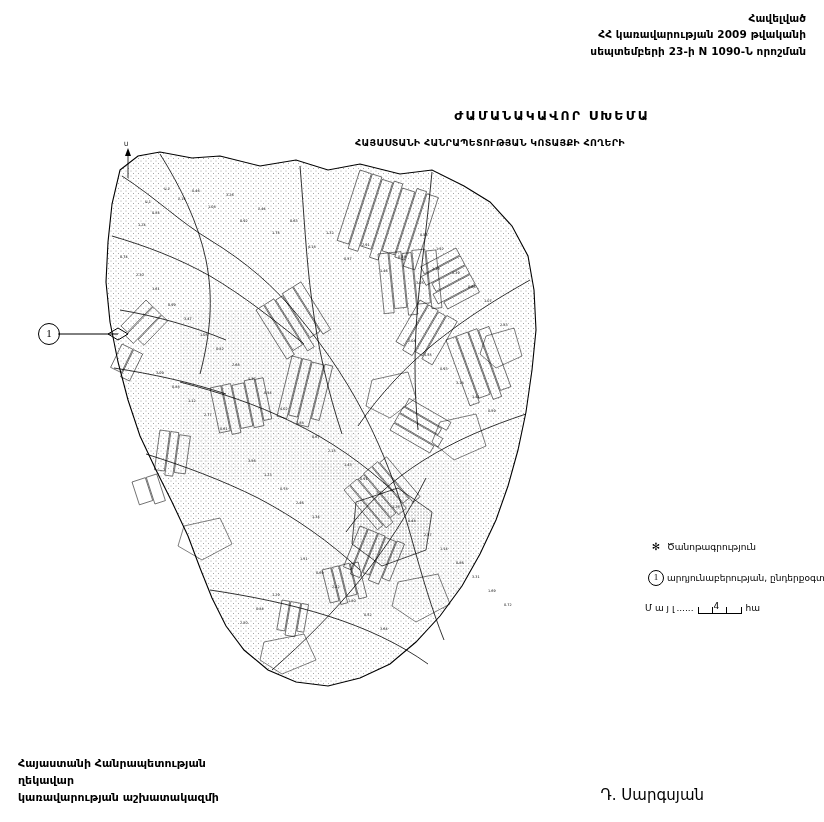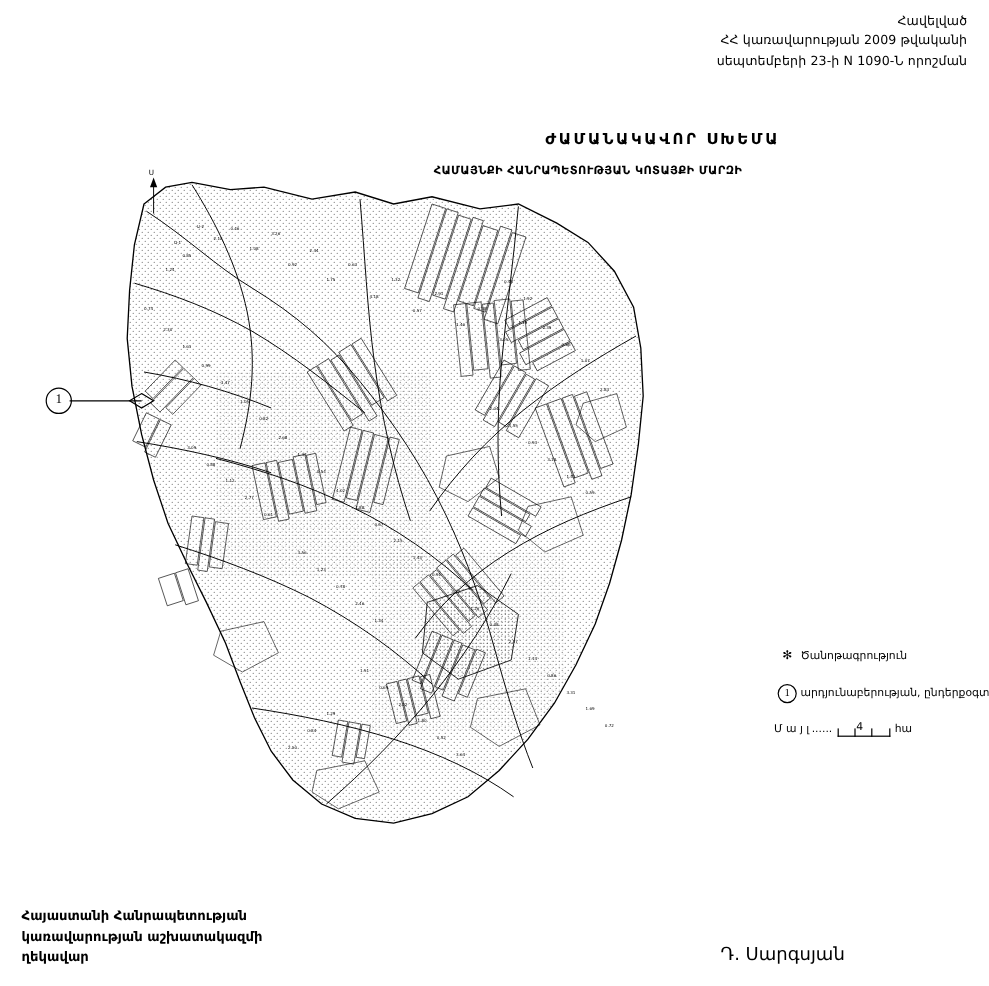--- a/index.html
+++ b/index.html
@@ -22,21 +22,21 @@
     height: 822px;
   }
 
   
   .annex-block {
     position: absolute;
     right: 18px;
     top: 10px;
     text-align: right;
     font-size: 10.5px;
-    font-weight: normal;
+    font-weight: bold;
     line-height: 1.55;
     letter-spacing: 0.1px;
   }
   .annex-line { display: block; white-space: nowrap; }
 
   
   .map-title {
     position: absolute;
     left: 330px;
     top: 108px;
@@ -188,21 +188,21 @@
 <div class="page">
 
   <div class="annex-block">
     <span class="annex-line">Հավելված</span>
     <span class="annex-line">ՀՀ կառավարության 2009 թվականի</span>
     <span class="annex-line">սեպտեմբերի 23-ի N 1090-Ն որոշման</span>
   </div>
 
   <div class="map-title">ԺԱՄԱՆԱԿԱՎՈՐ ՍԽԵՄԱ</div>
   <div class="map-subtitle">
-    <span>ՀԱՄԱՅՆՔԻ ՀԱՆՐԱՊԵՏՈՒԹՅԱՆ ԿՈՏԱՅՔԻ ՄԱՐԶԻ</span>
+    <span>ՀԱՅԱՍՏԱՆԻ ՀԱՆՐԱՊԵՏՈՒԹՅԱՆ ԿՈՏԱՅՔԻ ՀՈՂԵՐԻ</span>
   </div>
 
   <div class="callout-marker">1</div>
 
   <div class="map-area">
     <svg width="560" height="580" viewBox="0 0 560 580" xmlns="http://www.w3.org/2000/svg">
       <defs>
         <pattern id="dots" width="5" height="5" patternUnits="userSpaceOnUse">
           <circle cx="1" cy="1" r="0.45" fill="#4a4a4a"></circle>
           <circle cx="3.5" cy="3.5" r="0.45" fill="#4a4a4a"></circle>
@@ -483,18 +483,18 @@
         <span class="tick" style="left:28px;"></span>
         <span class="tick" style="left:43px;"></span>
         <span class="num">4</span>
       </span>
       <span class="s-txt">հա</span>
     </div>
   </div>
 
   <div class="footer-left">
     <span>Հայաստանի Հանրապետության</span>
+    <span>ղեկավար</span>
     <span>կառավարության աշխատակազմի</span>
-    <span>ղեկավար</span>
   </div>
   <div class="footer-right">Դ. Սարգսյան</div>
 
 </div>
 
 </body></html>

